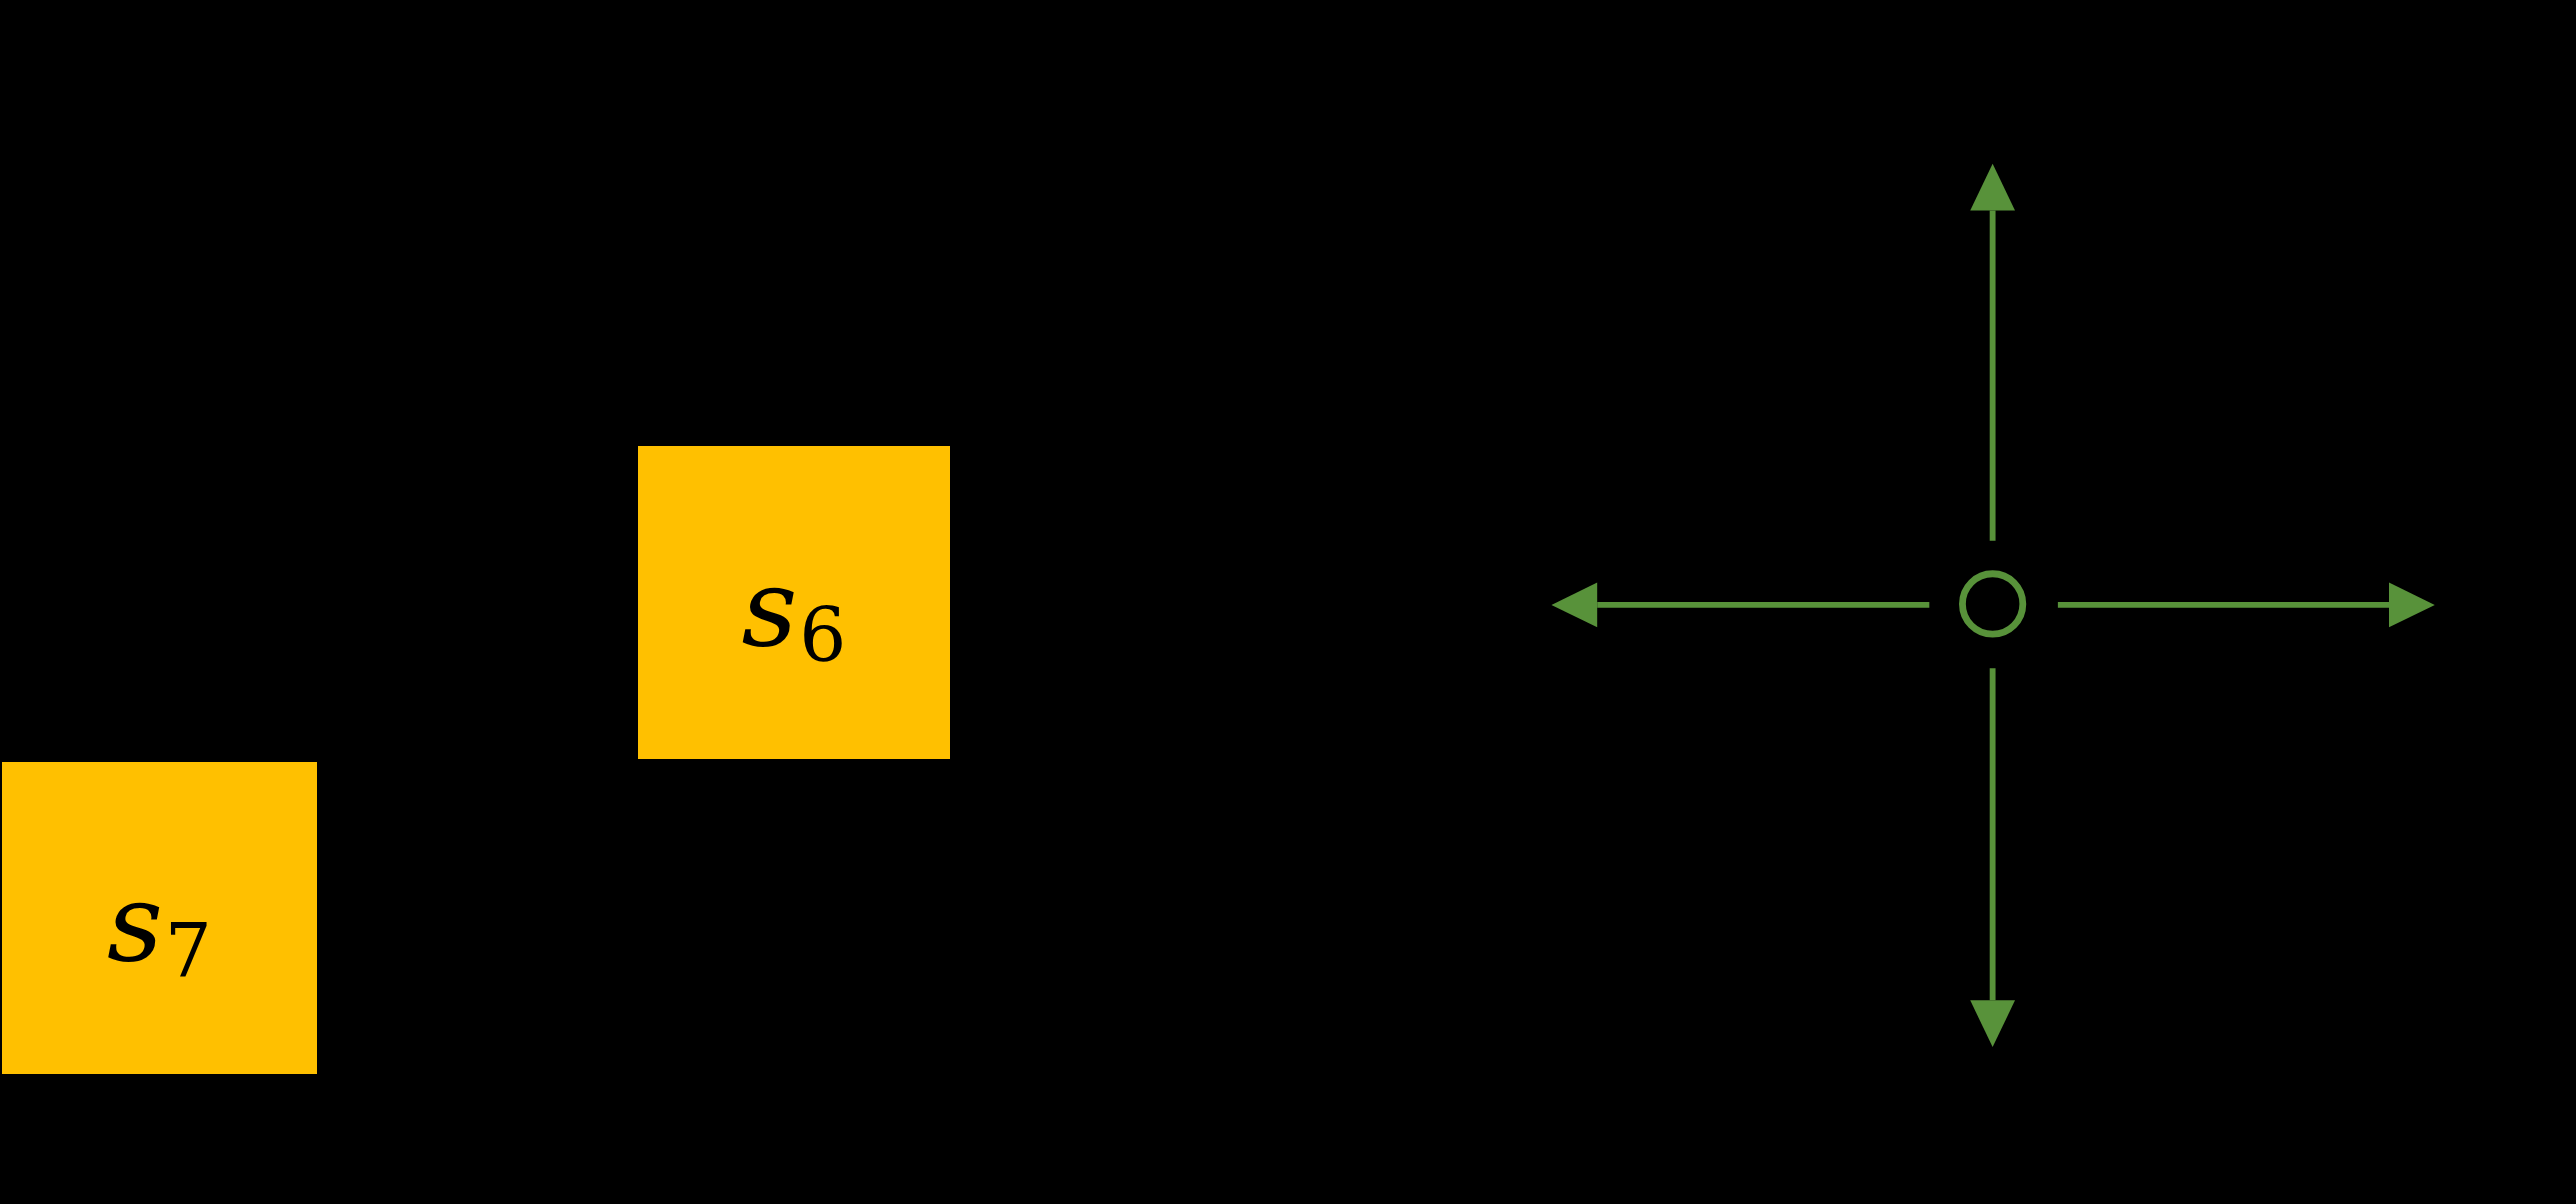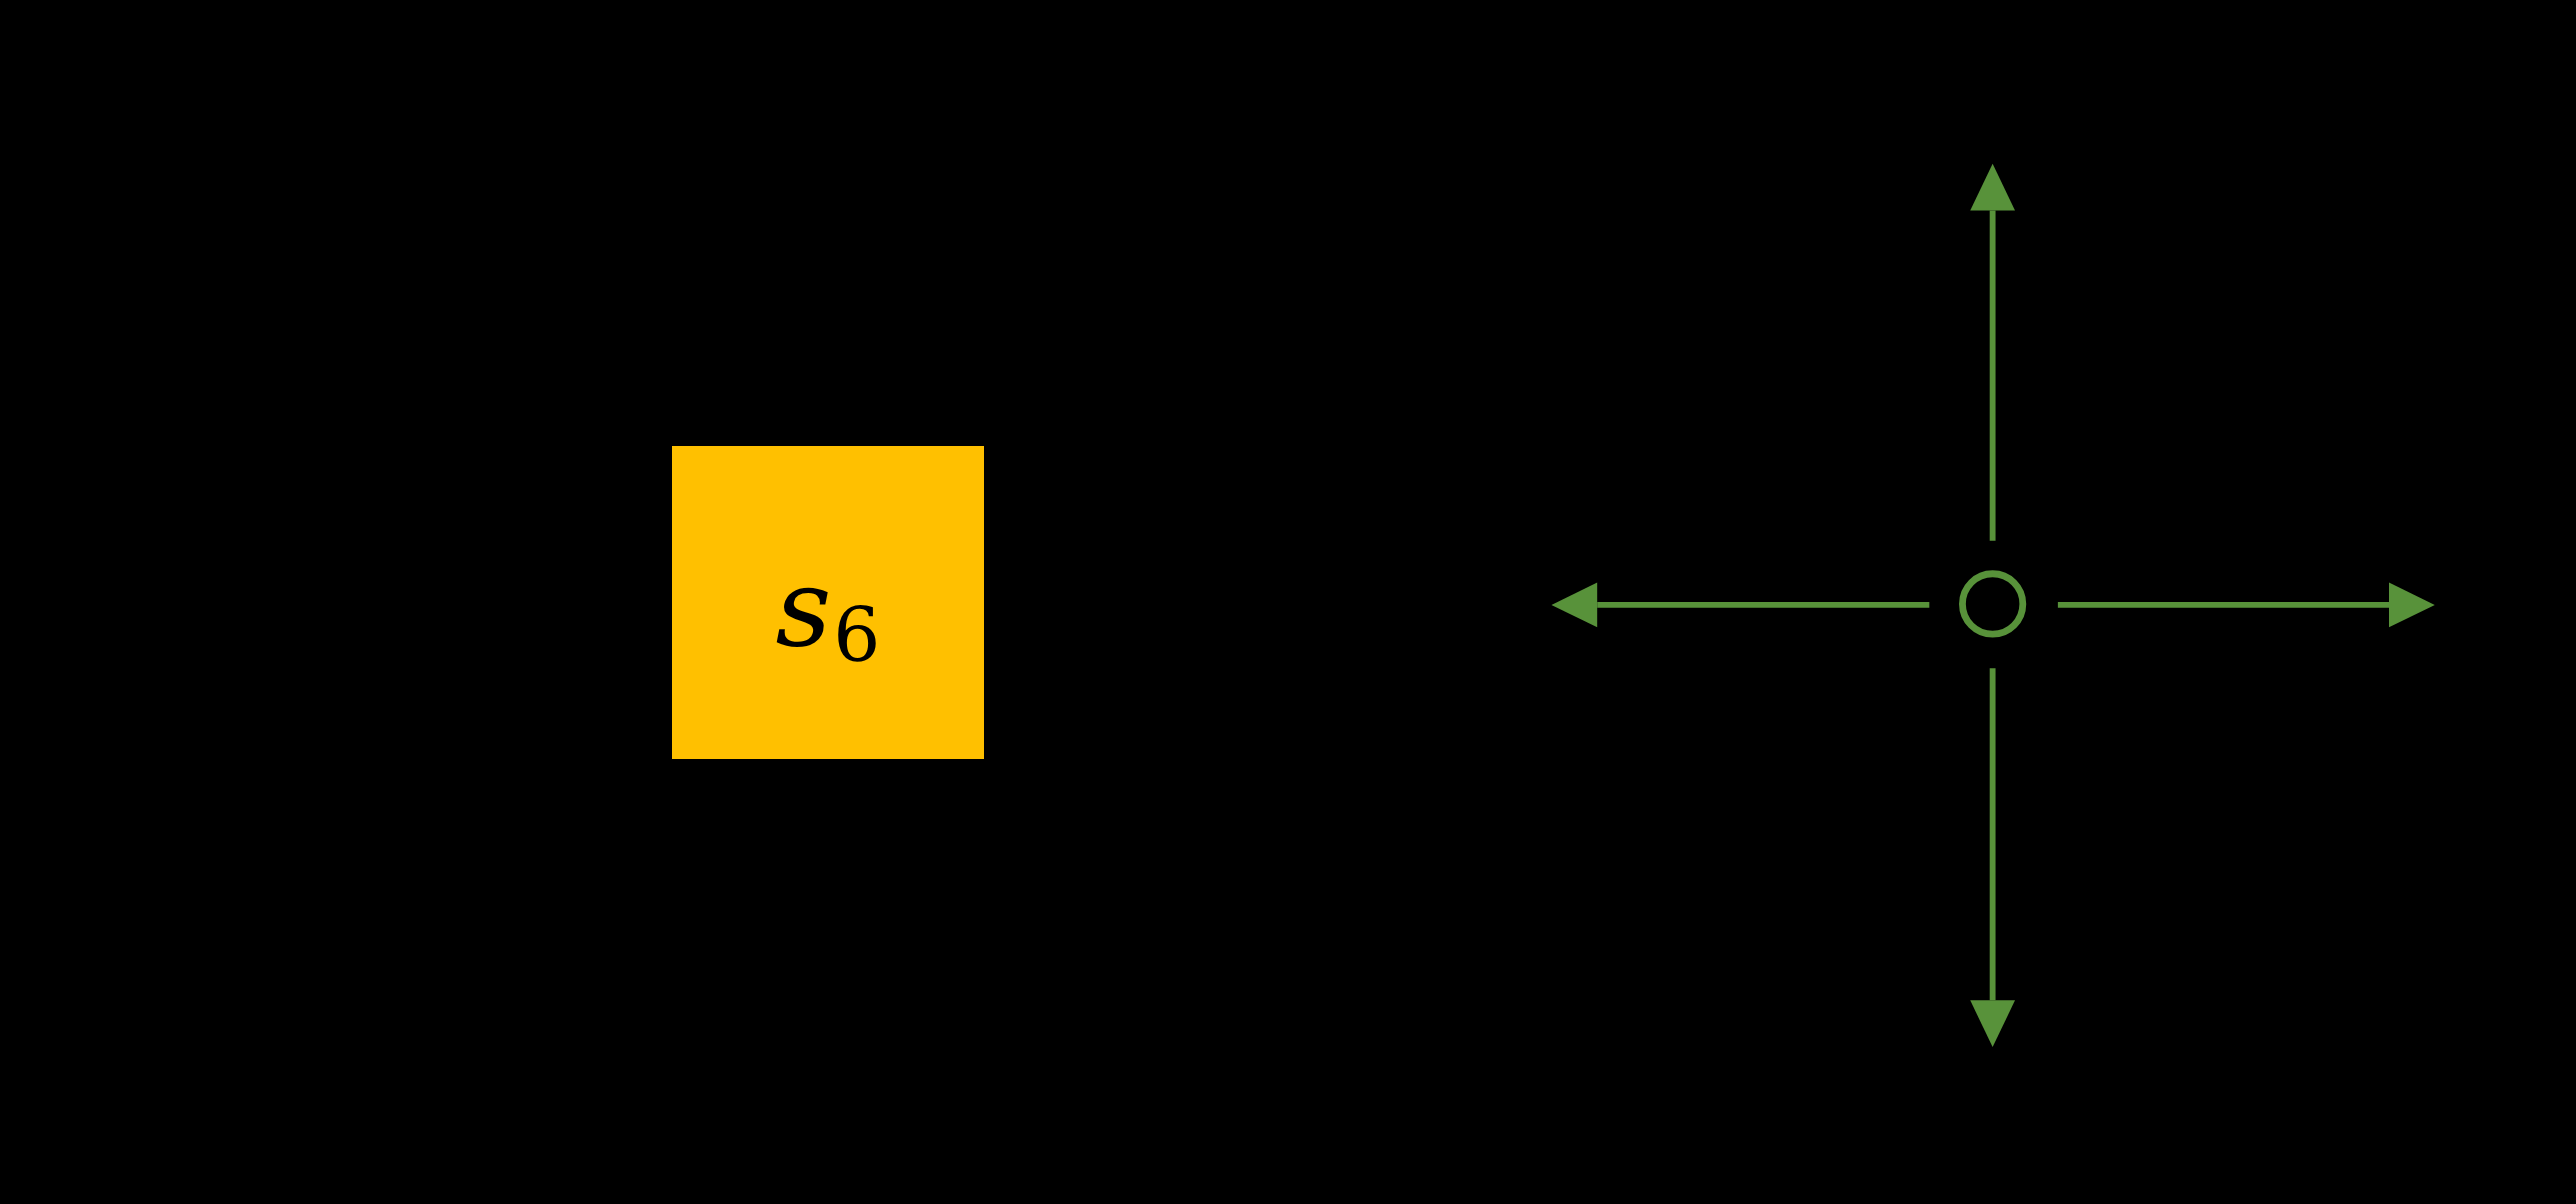--- a/index.html
+++ b/index.html
@@ -9,21 +9,20 @@
     height: 1205px;
     background: #000;
     overflow: hidden;
     font-family: "DejaVu Serif", serif;
   }
   .block {
     position: absolute;
     display: flex;
     align-items: center;
     justify-content: center;
-    margin-left: 34px;
   }
   .block-label {
     font-style: italic;
     font-size: 109px;
     color: #000;
     line-height: 1;
     transform: translateY(9.7px);
     user-select: none;
   }
   .block-label sub {
@@ -43,20 +42,23 @@
     width: 2576px;
     height: 1205px;
     pointer-events: none;
   }
 </style>
 </head>
 <body>
 
 <div class="canvas">
 
+  <div class="block block-s7" style="background-color: rgb(255, 192, 0);">
+    <span class="block-label"><span>s</span><sub>7</sub></span>
+  </div>
 
   <div class="block block-s6" style="background-color: rgb(255, 192, 0);">
     <span class="block-label"><span>s</span><sub>6</sub></span>
   </div>
 
 
   <svg class="joint-svg" viewBox="0 0 2645 1237">
 
     <circle cx="2046" cy="620" r="31" fill="none" stroke-width="7" stroke="#58923A"></circle>
 

